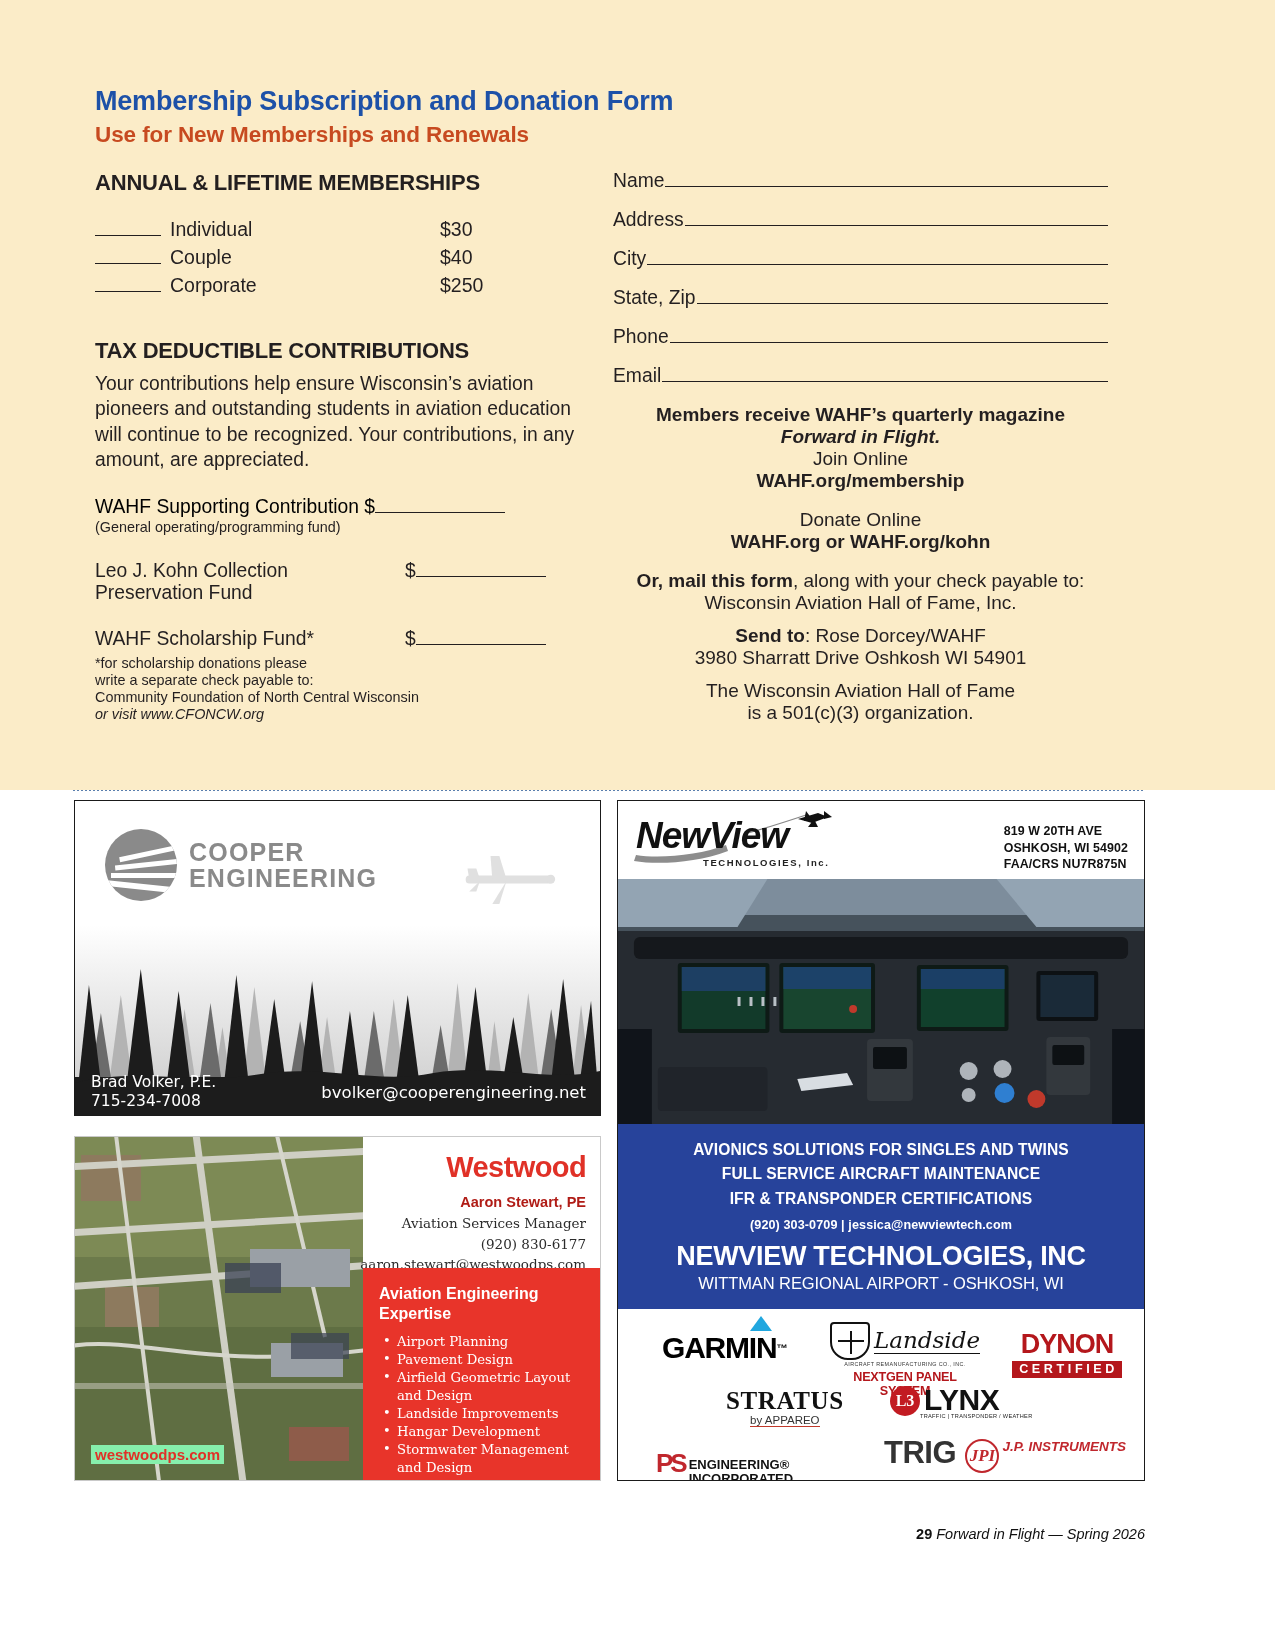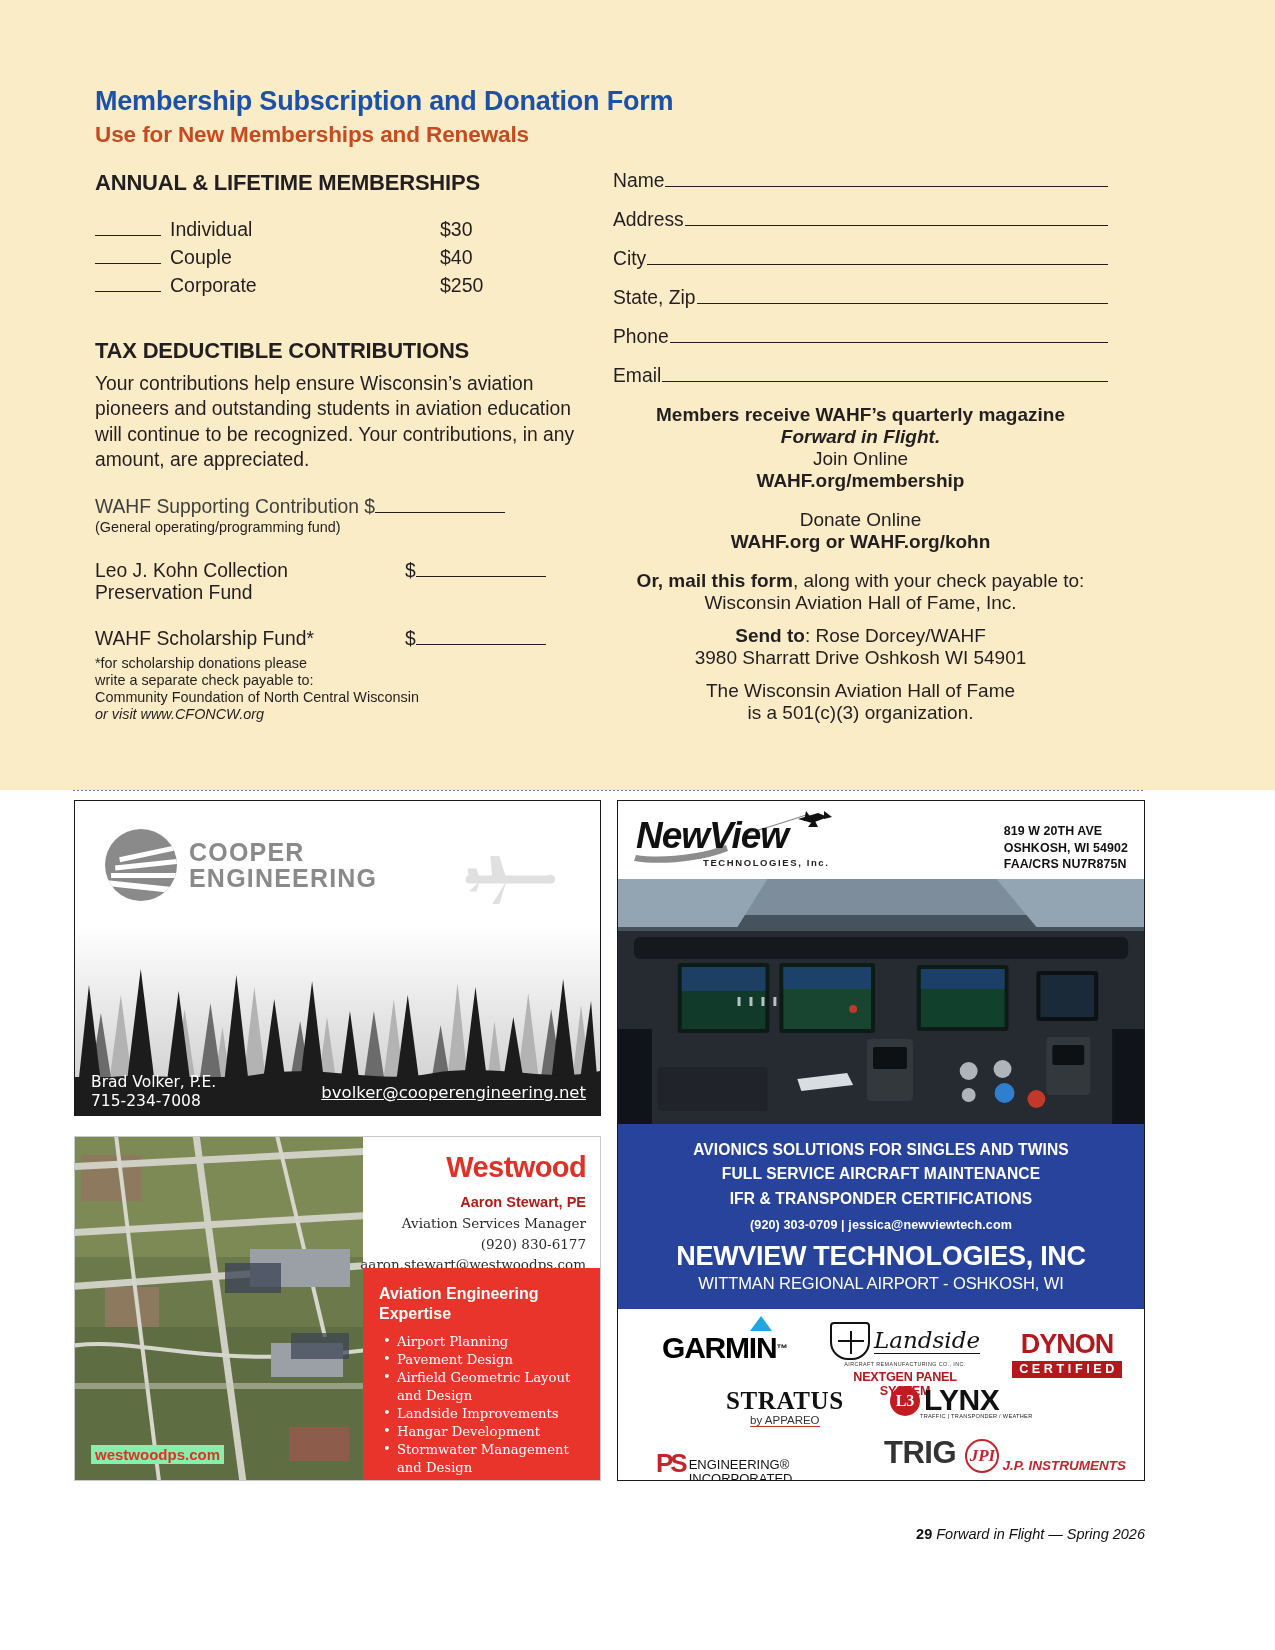--- a/index.html
+++ b/index.html
@@ -64,21 +64,21 @@
     font-size: 19.3px;
     line-height: 1.31;
     color: #231f20;
     margin-top: 7px;
     width: 500px;
   }
 
   .fund-block { margin-top: 24px; }
   .fund-line {
     font-size: 19.3px;
-    color: #404040;
+    color: #000000;
     display: flex;
     align-items: baseline;
   }
   .dollar-rule {
     display: inline-block;
     width: 130px;
     border-bottom: 1.6px solid #231f20;
     height: 15px;
   }
   .fund-note {
@@ -171,21 +171,21 @@
     position: absolute; right: 36px; top: 48px;
     width: 108px; height: 62px; opacity: 0.30;
   }
   .trees { position: absolute; left: 0; bottom: 0; width: 100%; height: 190px; }
   .cooper-footer {
     position: absolute; left: 0; bottom: 0; width: 100%; height: 46px;
     display: flex; align-items: center; justify-content: space-between;
     padding: 0 14px 0 16px;
   }
   .cooper-contact { color: #ffffff; font-size: 15.5px; line-height: 1.25; font-family: "DejaVu Sans", sans-serif; }
-  .cooper-email { color: #ffffff; font-size: 16.5px; font-family: "DejaVu Sans", sans-serif; text-decoration: underline; }
+  .cooper-email { color: #ffffff; font-size: 16.5px; font-family: "DejaVu Sans", sans-serif; }
 
   
   .westwood-ad {
     position: absolute;
     left: 74px; top: 1136px;
     width: 527px; height: 345px;
     background: #ffffff;
     border: 1px solid #c9c9c9;
     overflow: hidden;
     display: flex;
@@ -321,23 +321,23 @@
   .b-lynx { left: 272px; top: 74px; display: flex; align-items: center; }
   .b-lynx .l3 {
     width: 30px; height: 30px; border-radius: 50%; background: #c21b22; color: #fff;
     font-weight: bold; font-size: 16px; display: flex; align-items: center;
     justify-content: center; font-family: "Liberation Serif", serif;
   }
   .b-lynx .lw { margin-left: 4px; font-size: 30px; font-weight: bold; color: #111; letter-spacing: -0.5px; position: relative; }
   .b-lynx .sub { font-size: 5.6px; letter-spacing: 0.3px; color: #222; margin-top: -4px; }
   .b-ps { left: 38px; top: 132px; display: flex; align-items: center; }
   .b-ps .mark { color: #c0272d; font-size: 26px; font-weight: bold; letter-spacing: -3px; }
-  .b-ps .txt { margin-left: 4px; font-size: 13px; font-weight: normal; line-height: 1.08; color: #111; margin-top: 17px; }
+  .b-ps .txt { margin-left: 4px; font-size: 13px; font-weight: bold; line-height: 1.08; color: #111; margin-top: 17px; }
   .b-trig { left: 266px; top: 126px; font-size: 31px; font-weight: bold; color: #333; letter-spacing: -0.5px; }
-  .b-jpi { right: 18px; top: 130px; display: flex; align-items: flex-end; }
+  .b-jpi { right: 18px; top: 130px; display: flex; align-items: flex-start; }
   .b-jpi .circ {
     width: 34px; height: 34px; border-radius: 50%; border: 2.4px solid #c0272d;
     color: #c0272d; font-weight: bold; font-style: italic; font-size: 17px;
     display: flex; align-items: center; justify-content: center;
     font-family: "Liberation Serif", serif;
   }
   .b-jpi .nm { margin-left: 3px; color: #c0272d; font-weight: bold; font-style: italic; font-size: 13.5px; }
 
   
   .page-foot {

